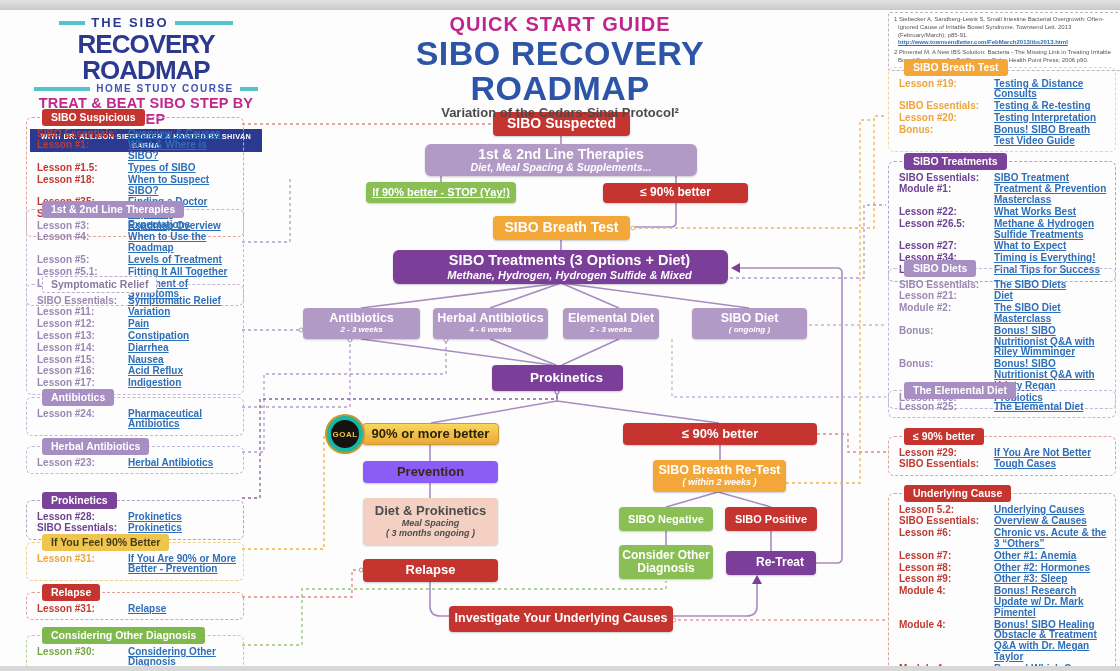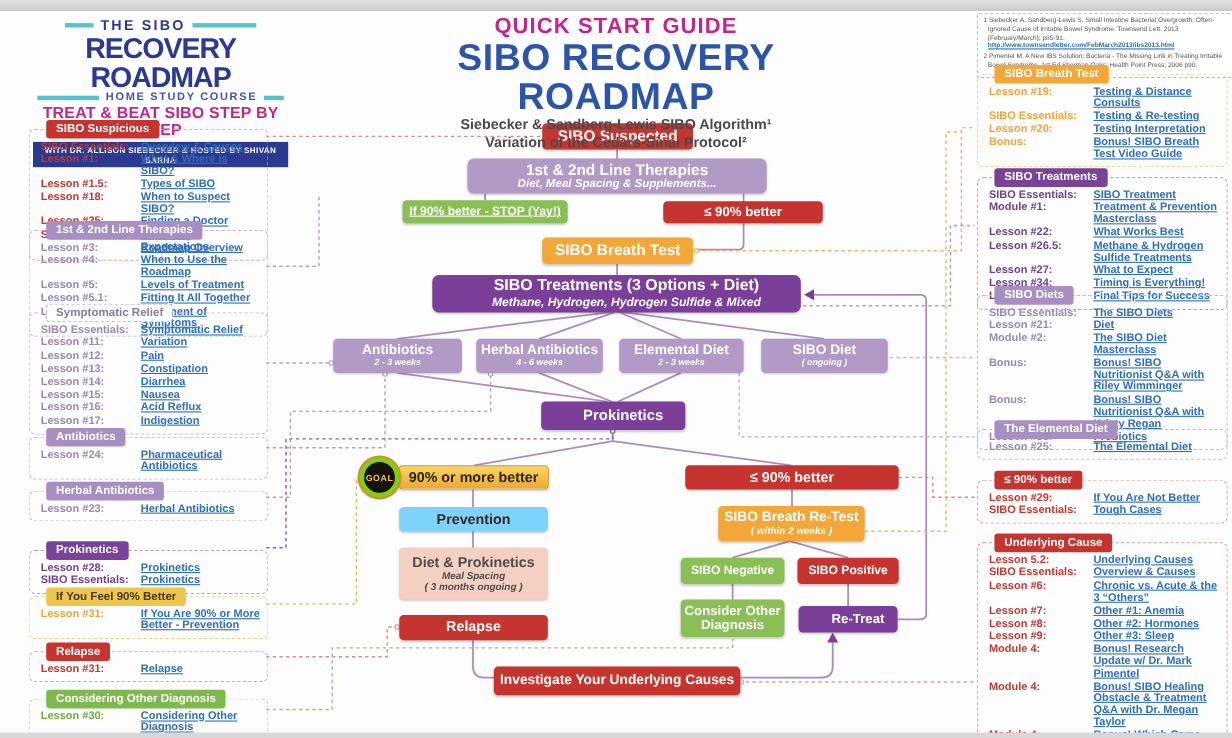--- a/index.html
+++ b/index.html
@@ -56,50 +56,50 @@
   .node{position:absolute;border-radius:4px;display:flex;flex-direction:column;align-items:center;justify-content:center;
         text-align:center;color:#fff;z-index:3;box-shadow:0 1px 2px rgba(0,0,0,.2);padding:1px 2px;box-sizing:border-box;}
   .nt{font-weight:bold;line-height:1.1;}
   .ns{font-style:italic;font-weight:bold;line-height:1.1;}
   .n-red{background:#c5342f;}
   .n-lav{background:#b29ac7;}
   .n-dpur{background:#7b3f99;padding-left:20px;}
   .n-org{background:#f3a738;}
   .n-grn{background:#8abf55;}
   .n-gold{background:linear-gradient(#f8d75c,#eaa838);border:1px solid #cf9a31;color:#2b2208;}
-  .n-sal{background:#7dd3fc;color:#40241c;}
+  .n-sal{background:#8b5cf6;color:#40241c;}
   .n-lsal{background:#f3d0c2;color:#4c4c4c;}
 
   #n-suspected{left:493px;top:112px;width:137px;height:24px;} #n-suspected .nt{font-size:14px;}
   #n-therapies{left:425px;top:144px;width:272px;height:32px;border-radius:6px;} #n-therapies .nt{font-size:14px;} #n-therapies .ns{font-size:10.5px;}
   #n-stop90{left:366px;top:182px;width:150px;height:21px;text-decoration:underline;} #n-stop90 .nt{font-size:11px;}
   #n-le90t{left:603px;top:183px;width:145px;height:20px;} #n-le90t .nt{font-size:12px;}
   #n-breath{left:493px;top:216px;width:137px;height:24px;} #n-breath .nt{font-size:14px;}
   #n-treatments{left:393px;top:250px;width:335px;height:34px;border-radius:6px;} #n-treatments .nt{font-size:14.5px;} #n-treatments .ns{font-size:11px;}
   #n-antibiotics{left:303px;top:308px;width:117px;height:31px;}
   #n-herbal{left:433px;top:308px;width:115px;height:31px;}
-  #n-elemental{left:563px;top:308px;width:113px;height:31px;}
+  #n-elemental{left:563px;top:308px;width:96px;height:31px;}
   #n-sibodiet{left:692px;top:308px;width:115px;height:31px;}
   #n-antibiotics .nt,#n-herbal .nt,#n-elemental .nt,#n-sibodiet .nt{font-size:12.5px;}
   #n-antibiotics .ns,#n-herbal .ns,#n-elemental .ns,#n-sibodiet .ns{font-size:8px;}
   #n-prokinetics{left:492px;top:365px;width:131px;height:26px;} #n-prokinetics .nt{font-size:13.5px;}
   #n-better90{left:362px;top:423px;width:137px;height:22px;} #n-better90 .nt{font-size:13px;}
   #n-le90b{left:623px;top:423px;width:194px;height:22px;} #n-le90b .nt{font-size:13px;}
   #n-prevention{left:363px;top:461px;width:135px;height:22px;} #n-prevention .nt{font-size:13px;}
   #n-retest{left:653px;top:460px;width:133px;height:32px;align-items:center;} #n-retest .nt{font-size:12.5px;} #n-retest .ns{font-size:9px;}
   #n-dietprok{left:363px;top:498px;width:135px;height:47px;} #n-dietprok .nt{font-size:13px;} #n-dietprok .ns{font-size:9px;}
   #n-negative{left:619px;top:507px;width:94px;height:24px;} #n-negative .nt{font-size:11px;}
   #n-positive{left:725px;top:507px;width:92px;height:24px;} #n-positive .nt{font-size:11px;}
   #n-consider{left:619px;top:545px;width:94px;height:34px;} #n-consider .nt{font-size:12px;}
   #n-retreat{left:726px;top:551px;width:90px;height:24px;} #n-retreat .nt{font-size:12px;}
   #n-relapse{left:363px;top:559px;width:135px;height:23px;} #n-relapse .nt{font-size:13px;}
   #n-investigate{left:449px;top:606px;width:224px;height:26px;} #n-investigate .nt{font-size:12.5px;}
 
   #goal-badge{position:absolute;left:327px;top:416px;width:28px;height:28px;border-radius:50%;
-              background:#151310;border:4px solid #84cc16;box-shadow:0 0 0 2px #c9952c,0 1px 3px rgba(0,0,0,.35);
+              background:#151310;border:4px solid #14b8a6;box-shadow:0 0 0 2px #c9952c,0 1px 3px rgba(0,0,0,.35);
               display:flex;align-items:center;justify-content:center;z-index:4;}
   #goal-badge span{color:#f2c14b;font-weight:bold;font-size:8px;letter-spacing:0.5px;}
 
   #wires{position:absolute;left:0;top:0;z-index:1;}
 </style>
 </head>
 <body>
 
 <div id="canvas">
   <div id="topbar"></div>
@@ -117,21 +117,20 @@
       <span class="logo-home">HOME STUDY COURSE</span>
       <span class="tealbar" style="width:18px"></span>
     </div>
     <div id="logo-tag">TREAT &amp; BEAT SIBO STEP BY STEP</div>
     <div id="logo-byline">WITH DR. ALLISON SIEBECKER &amp; HOSTED BY SHIVAN SARNA</div>
   </div>
 
   <div id="main-title">
     <div id="kicker">QUICK START GUIDE</div>
     <div id="big-title">SIBO RECOVERY ROADMAP</div>
-    <div class="subline">Siebecker &amp; Sandberg-Lewis SIBO Algorithm¹</div>
     <div class="subline">Variation of the Cedars-Sinai Protocol²</div>
   </div>
 
   <div id="footnotes">
       <div class="fn-item"><span>1 Siebecker A, Sandberg-Lewis S. Small Intestine Bacterial Overgrowth: Often-Ignored Cause of Irritable Bowel Syndrome. Townsend Lett. 2013 (February/March); p85-91.</span><a class="fn-link"> http://www.townsendletter.com/FebMarch2013/ibs2013.html</a></div>
       <div class="fn-item"><span>2 Pimentel M. A New IBS Solution: Bacteria - The Missing Link in Treating Irritable Bowel Syndrome. 1st Ed Sherman Oaks: Health Point Press; 2006 p90.</span></div>
     </div>
 
   <div id="left-sidebar">
       <div class="side-box theme-red" style="top: 107px;"><div class="bx-tab">SIBO Suspicious</div><div class="bx-body">

